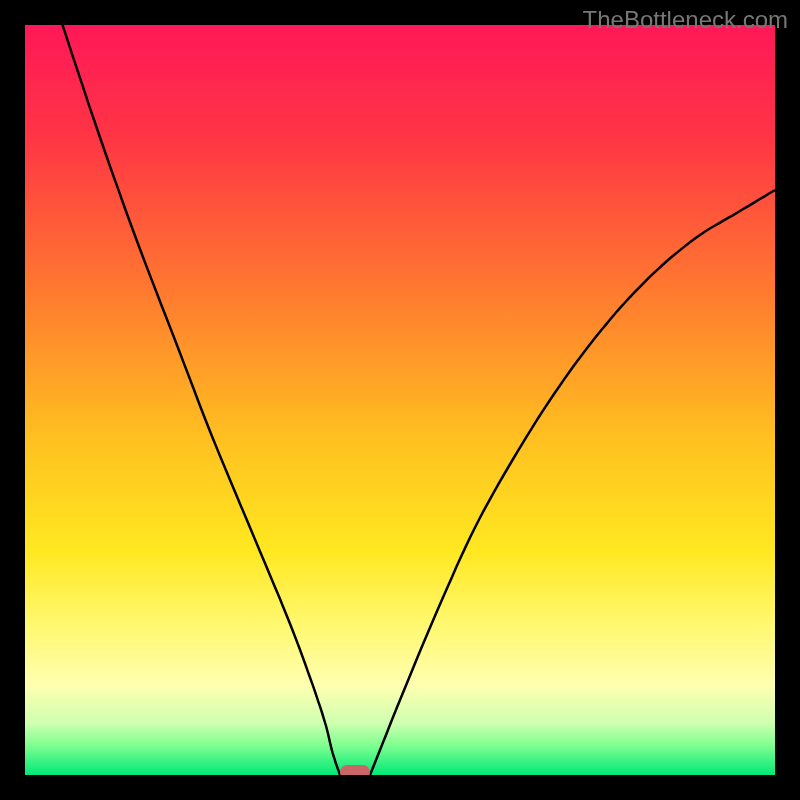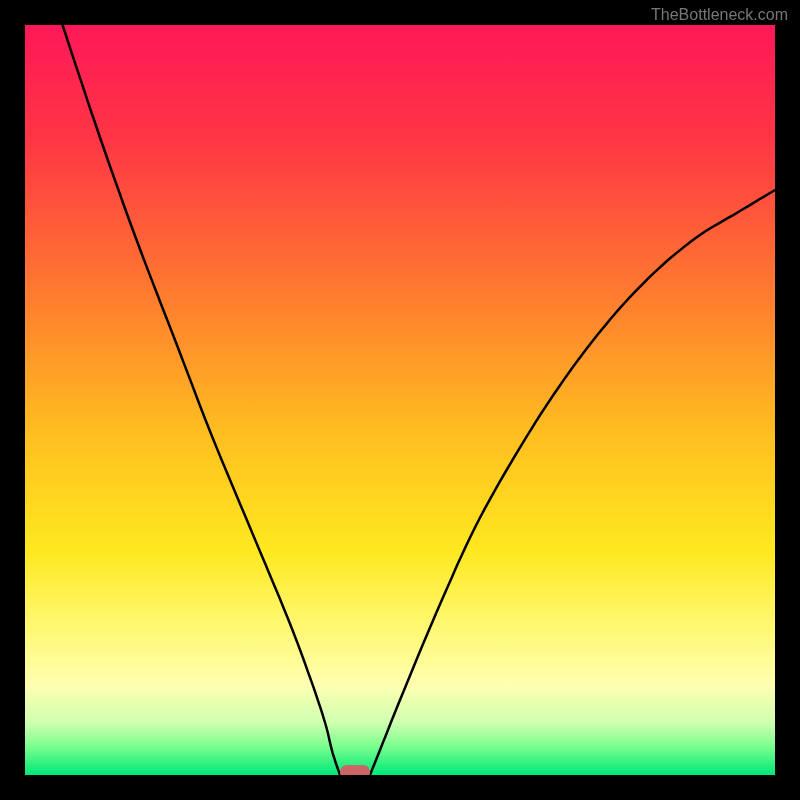--- a/index.html
+++ b/index.html
@@ -27,21 +27,21 @@
       top: 0;
       left: 0;
       width: 100%;
       height: 100%;
     }
     .watermark {
       position: absolute;
       top: 6px;
       right: 12px;
       color: #777;
-      font-size: 16px;
+      font-size: 24px;
       font-weight: normal;
       z-index: 10;
     }
     .curve-svg {
       position: absolute;
       top: 0;
       left: 0;
       width: 100%;
       height: 100%;
       z-index: 5;

